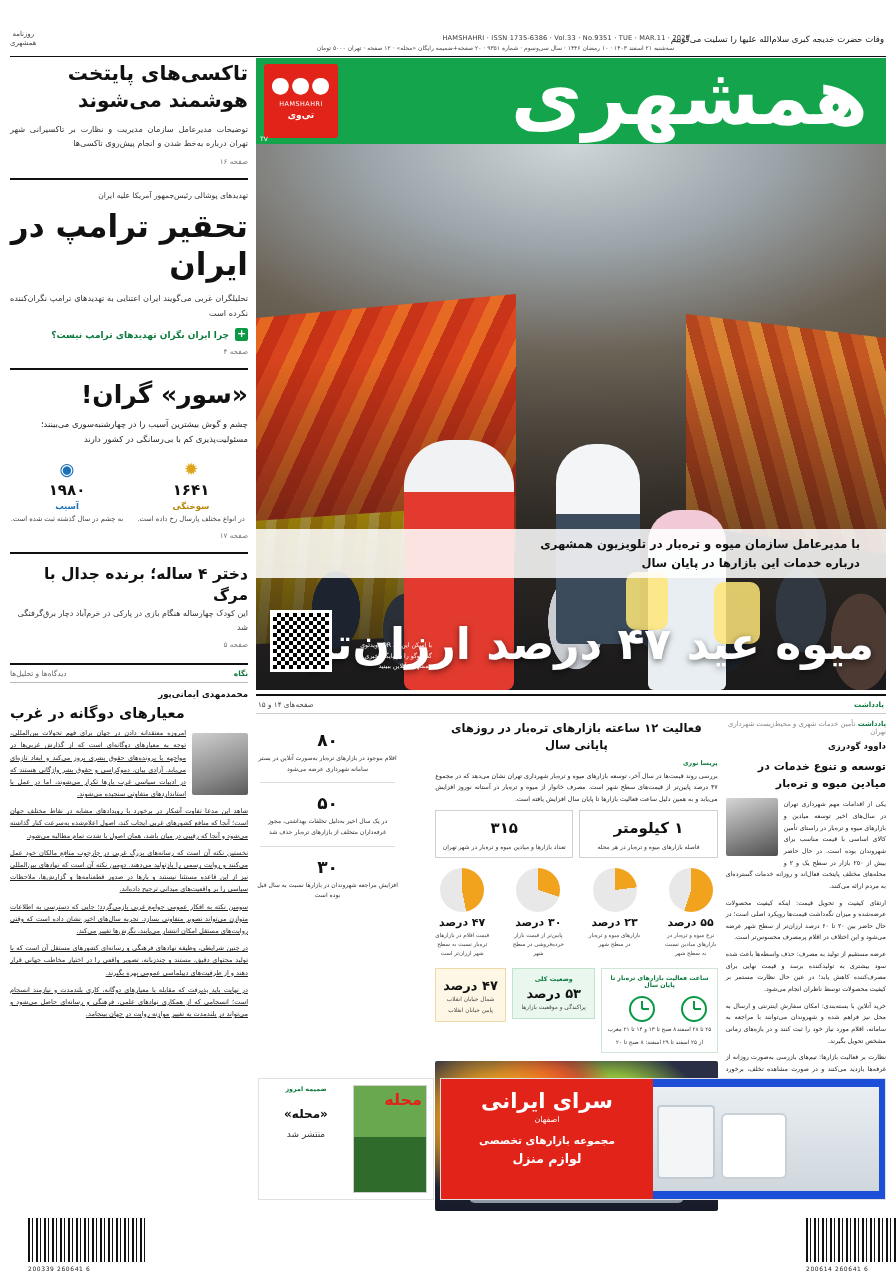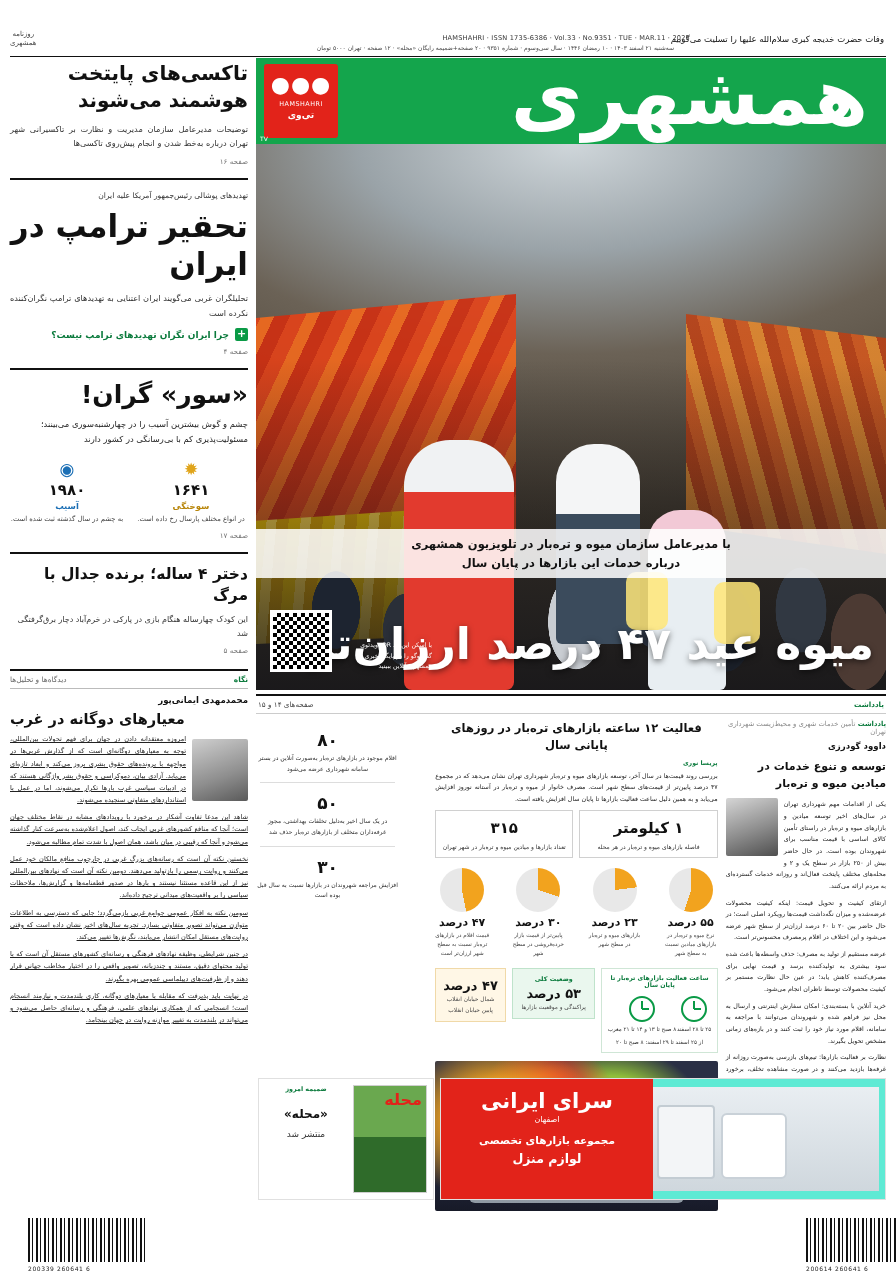--- a/index.html
+++ b/index.html
@@ -75,21 +75,21 @@
   .sour-sub { font-size: 8.4px; line-height: 1.8; color: #222; margin-top: 8px; }
 
   .stat-row { display: flex; gap: 10px; margin-top: 12px; }
   .stat-box { flex: 1; text-align: center; }
   .stat-ico { font-size: 17px; line-height: 20px; color: #e0a41a; }
   .stat-ico.blue { color: #1b6fb5; }
   .stat-num { font-size: 15px; font-weight: bold; color: #111; margin-top: 2px; }
   .stat-cap { font-size: 6.8px; color: #444; line-height: 1.5; margin-top: 3px; }
 
   .kid-title { font-size: 15.5px; font-weight: bold; color: #111; line-height: 1.4; }
-  .kid-sub { font-size: 8px; color: #333; line-height: 1.7; margin-top: 6px; }
+  .kid-sub { font-size: 8px; color: #333; line-height: 1.7; }
 
   
   .op-head {
     display: flex; justify-content: space-between; align-items: center;
     border-top: 2px solid #111; border-bottom: 1px solid #bbb; padding: 4px 0;
     font-size: 7.4px; color: #0a7a3c; font-weight: bold;
   }
   .op-head .grey { color: #666; font-weight: normal; }
   .op-author { font-size: 8.6px; font-weight: bold; color: #111; margin-top: 6px; }
   .op-title { font-size: 14.5px; font-weight: bold; color: #111; margin-top: 6px; text-align: left; }
@@ -180,22 +180,22 @@
     background: linear-gradient(180deg,#f2c9d6 0 40px,#e8eef2 40px 100%);
     border-radius: 32px 32px 6px 6px;
   }
   .hero .bagA, .hero .bagB {
     position: absolute; background: rgba(255,230,120,.85); border-radius: 10px;
   }
   .hero .bagA { left: 370px; bottom: 60px; width: 42px; height: 58px; }
   .hero .bagB { left: 458px; bottom: 46px; width: 46px; height: 62px; }
 
   .hero-banner {
-    position: absolute; left: 0; bottom: 112px; width: 630px; padding: 6px 14px;
-    background: rgba(255,255,255,.86); direction: rtl; text-align: center;
+    position: absolute; left: 0; bottom: 112px; width: 630px; padding: 6px 26px;
+    background: rgba(255,255,255,.86); direction: rtl; text-align: right;
   }
   .hero-banner div { font-size: 11.5px; font-weight: bold; color: #111; line-height: 1.6; }
 
   .hero-headline {
     position: absolute; right: 12px; bottom: 22px; direction: rtl;
     font-size: 44px; font-weight: bold; color: #ffffff; text-shadow: 0 2px 6px rgba(0,0,0,.55);
     line-height: 1.1; white-space: nowrap;
   }
   .qr {
     position: absolute; left: 14px; bottom: 18px; width: 62px; height: 62px; background: #fff;
@@ -303,21 +303,21 @@
   .bullet-stat .n { font-size: 17px; font-weight: bold; color: #111; }
   .bullet-stat .c { font-size: 6.1px; color: #333; line-height: 1.75; margin-top: 3px; }
   .bullet-sep { height: 1px; background: #ddd; margin: 8px 4px; }
 
   
   .adrow {
     position: absolute; top: 1078px; left: 256px; width: 630px; height: 130px;
     display: flex; direction: rtl; gap: 6px;
   }
   .ad-main {
-    position: relative; width: 446px; height: 122px; background: #5eead4;
+    position: relative; width: 446px; height: 122px; background: #1d4ed8;
     border: 1px solid #e0e0e0; overflow: hidden;
   }
   .ad-main .goods {
     position: absolute; right: 6px; top: 8px; width: 230px; height: 104px;
     background:
       linear-gradient(180deg,#e9eef2,#cfd7dd);
   }
   .ad-main .goods::before {
     content:""; position:absolute; left:8px; top:18px; width:54px; height:70px;
     background:#f3f5f7; border:2px solid #c3ccd3; border-radius:4px;

